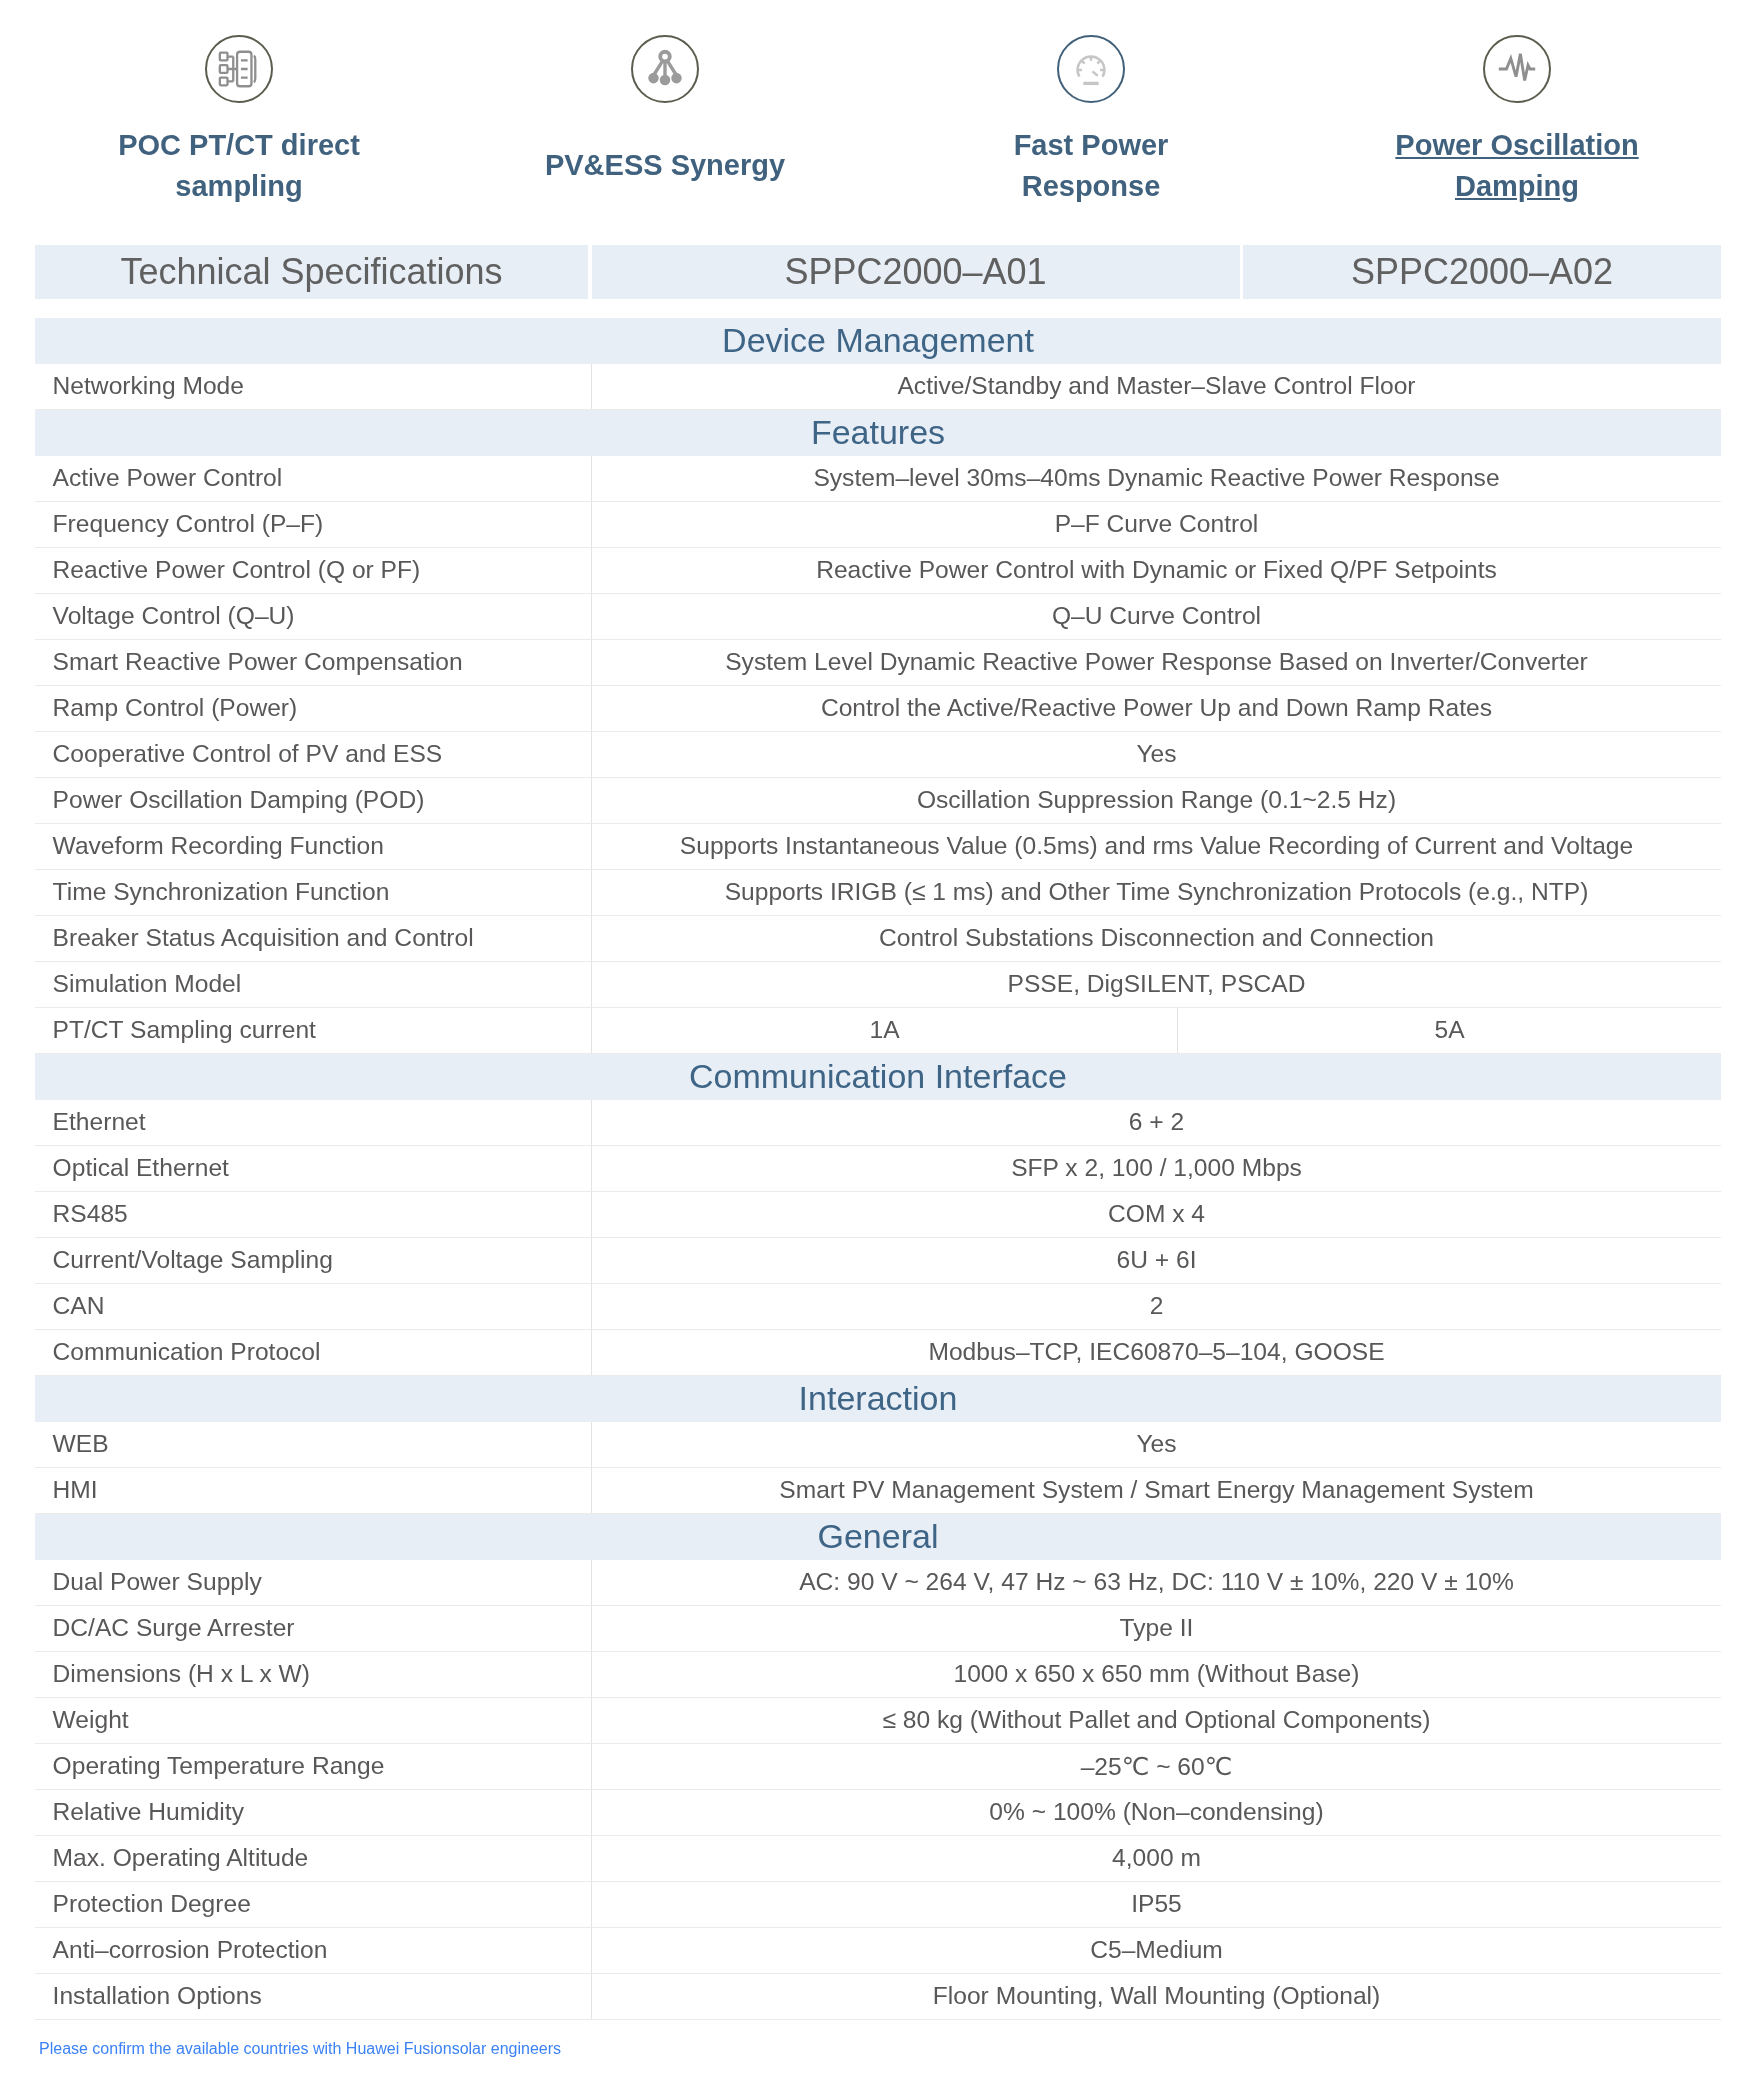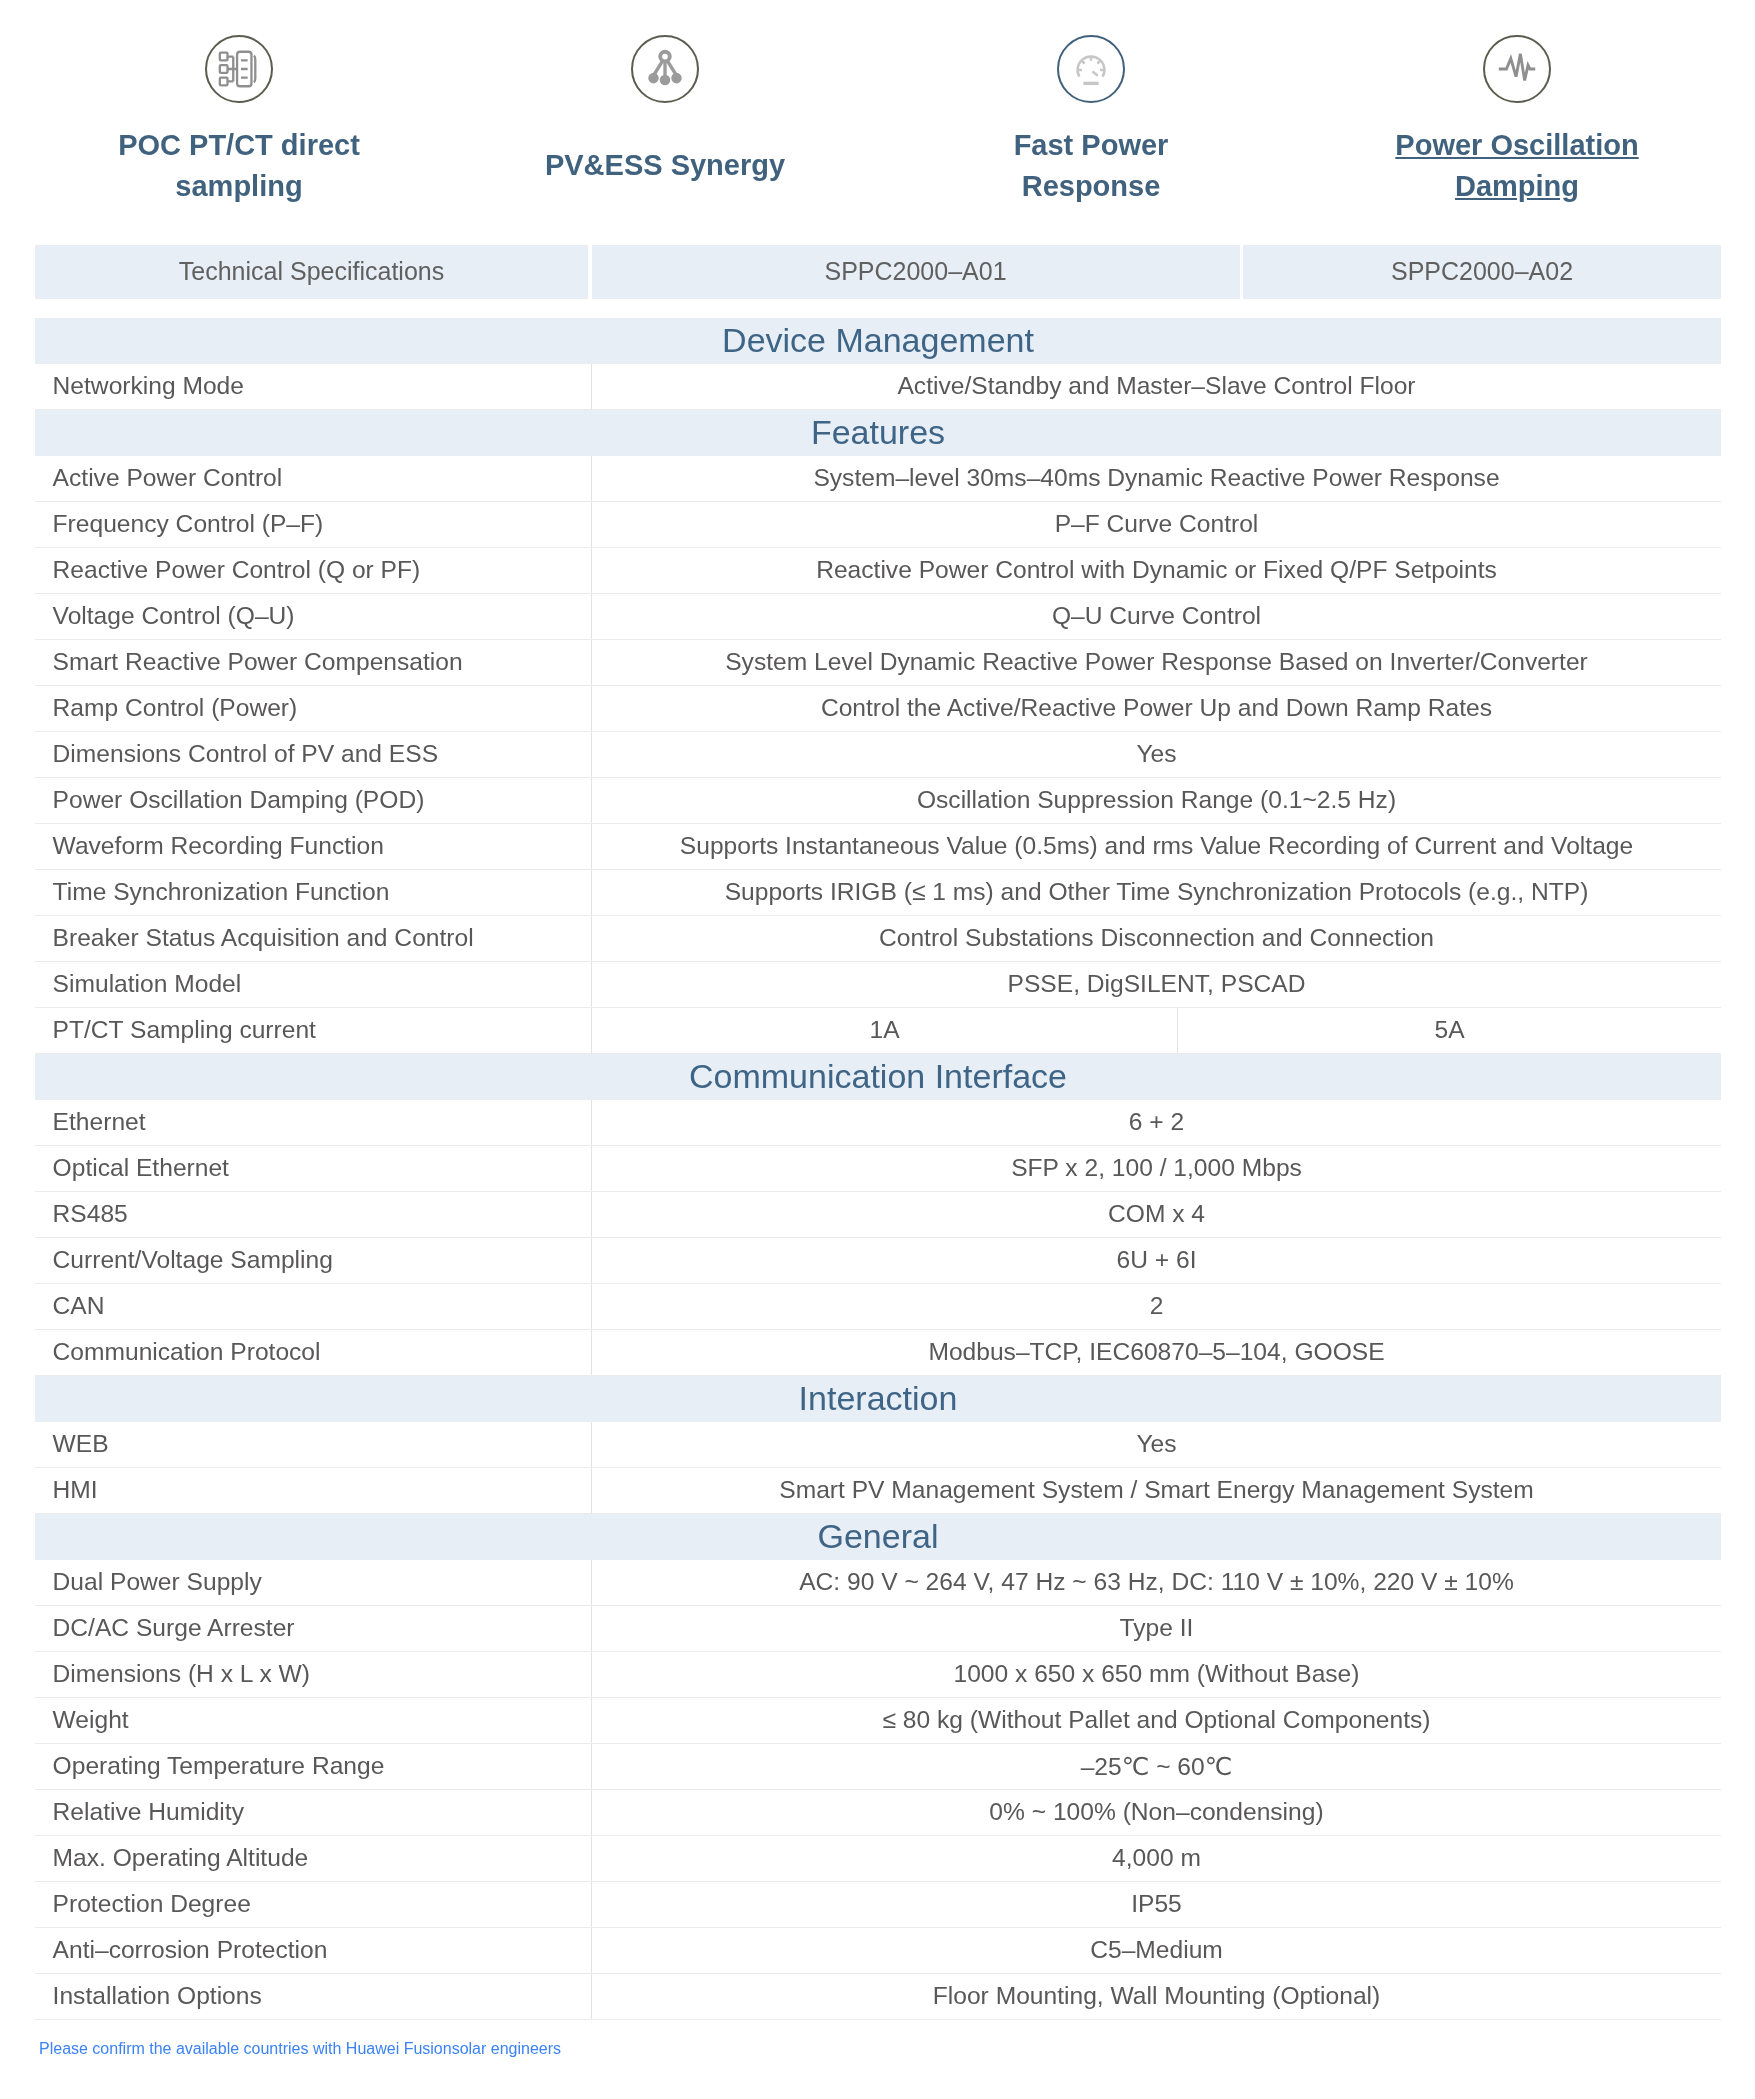--- a/index.html
+++ b/index.html
@@ -39,21 +39,21 @@
   }
   .w340 { max-width:316px; } .w400 { max-width:369px; }
   .w240 { max-width:219px; } .w360 { max-width:316px;text-decoration:underline; }
 
   
   .spec-table { margin:26px 35px 0 35px; }
   .thead { display:flex; }
   .thead .cell {
     background:var(--bar-bg); height:54px;
     display:flex; align-items:center; justify-content:center;
-    font-size:25px; color:var(--head-text);
+    font-size:36px; color:var(--head-text);
   }
   .thead .c1 { width:553px; margin-right:3.5px; }
   .thead .c2 { width:648px; margin-right:3.5px; }
   .thead .c3 { flex:1; }
   .head-gap { height:19.3px; }
 
   .section-bar {
     height:46px; background:var(--bar-bg);
     display:flex; align-items:center; justify-content:center;
     font-size:34px; color:var(--bar-text);
@@ -163,21 +163,21 @@
       </div>
       <div class="row">
         <div class="cell label">Smart Reactive Power Compensation</div>
         <div class="cell value">System Level Dynamic Reactive Power Response Based on Inverter/Converter</div>
       </div>
       <div class="row">
         <div class="cell label">Ramp Control (Power)</div>
         <div class="cell value">Control the Active/Reactive Power Up and Down Ramp Rates</div>
       </div>
       <div class="row">
-        <div class="cell label">Dimensions Control of PV and ESS</div>
+        <div class="cell label">Cooperative Control of PV and ESS</div>
         <div class="cell value">Yes</div>
       </div>
       <div class="row">
         <div class="cell label">Power Oscillation Damping (POD)</div>
         <div class="cell value">Oscillation Suppression Range (0.1~2.5 Hz)</div>
       </div>
       <div class="row">
         <div class="cell label">Waveform Recording Function</div>
         <div class="cell value">Supports Instantaneous Value (0.5ms) and rms Value Recording of Current and Voltage</div>
       </div>

